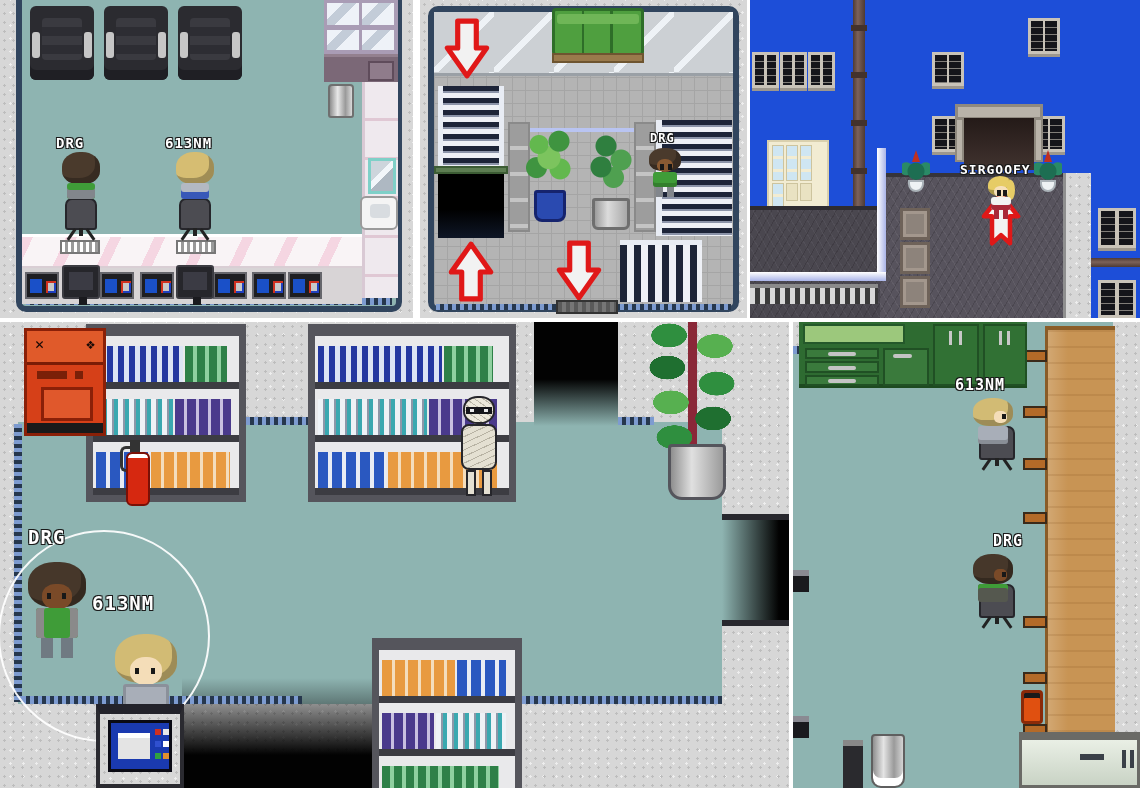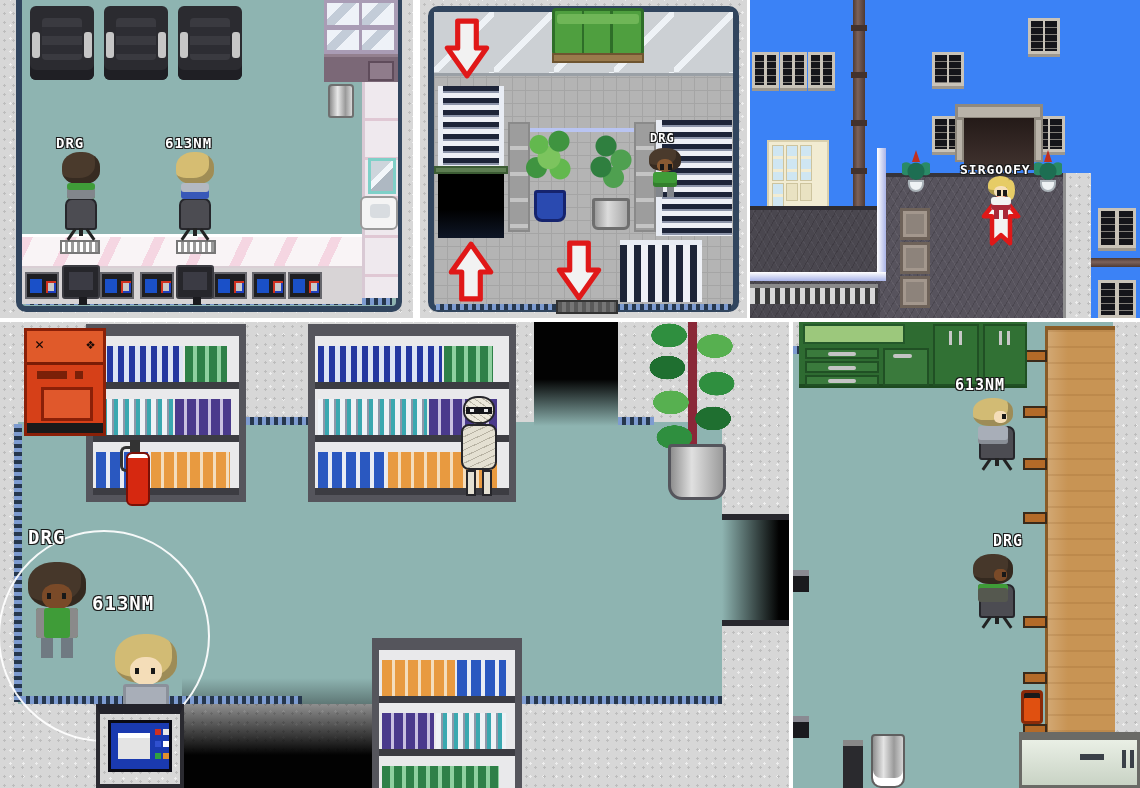--- a/index.html
+++ b/index.html
@@ -227,21 +227,21 @@
     </div>
     <div class="abs" style="left:136px;top:240px">
       <svg width="46" height="62" viewBox="0 0 44 60">
           <path d="M13 3 h18 v26 h10 L22 56 L3 29 h10 Z" fill="#f2f2f2" stroke="#e01818" stroke-width="5" stroke-linejoin="round"></path>
         </svg>
     </div>
 
     <div class="abs" style="left:136px;top:300px;width:62px;height:14px;background:repeating-linear-gradient(90deg,#5a5a5a 0 4px,#767676 4px 8px);border:2px solid #333"></div>
   </div>
 
-  <div class="panel" style="left:750px;top:0;width:390px;height:318px;background:#3b82f6">
+  <div class="panel" style="left:750px;top:0;width:390px;height:318px;background:#1d4ed8">
 
     <div class="win" style="left:2px;top:52px;width:27px;height:36px"></div>
     <div class="win" style="left:30px;top:52px;width:27px;height:36px"></div>
     <div class="win" style="left:58px;top:52px;width:27px;height:36px"></div>
     <div class="win" style="left:278px;top:18px;width:32px;height:36px"></div>
     <div class="win" style="left:182px;top:52px;width:32px;height:34px"></div>
     <div class="win" style="left:182px;top:116px;width:32px;height:36px"></div>
     <div class="win" style="left:283px;top:116px;width:32px;height:36px"></div>
 
     <div class="abs" style="left:103px;top:0;width:12px;height:214px;background:linear-gradient(90deg,#4e3a34,#7c625a 40%,#4e3a34)"></div>

